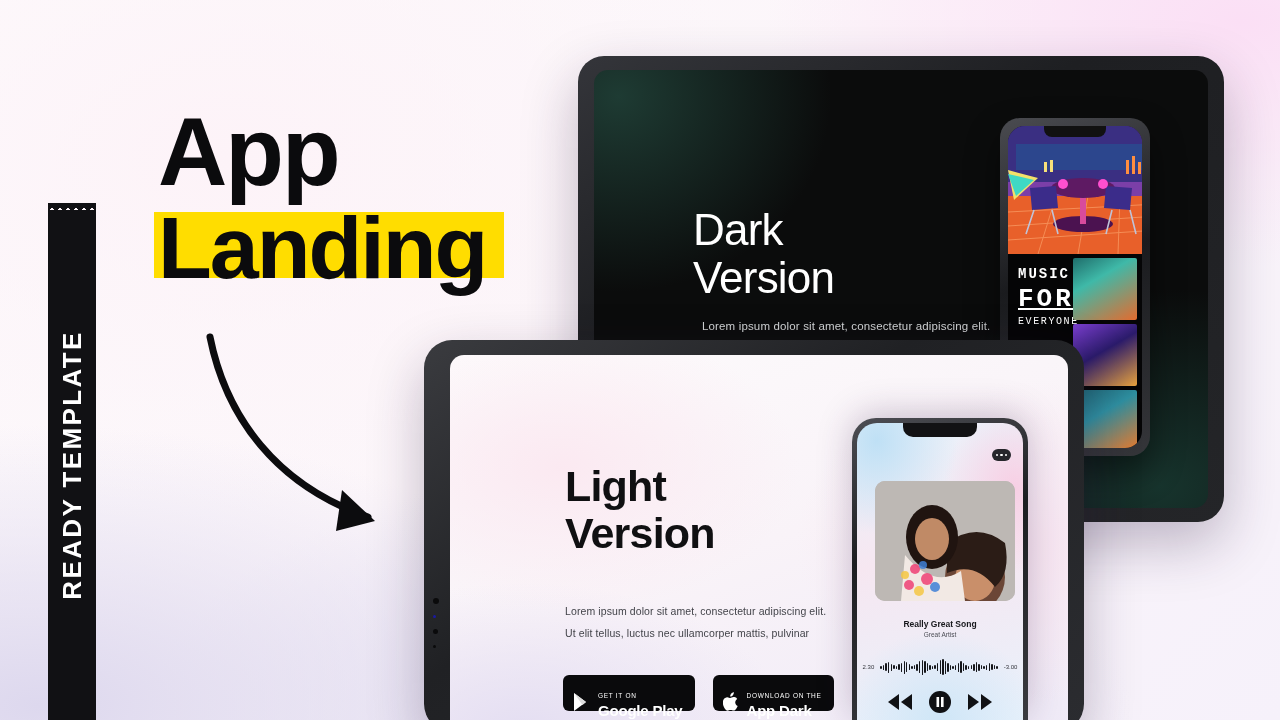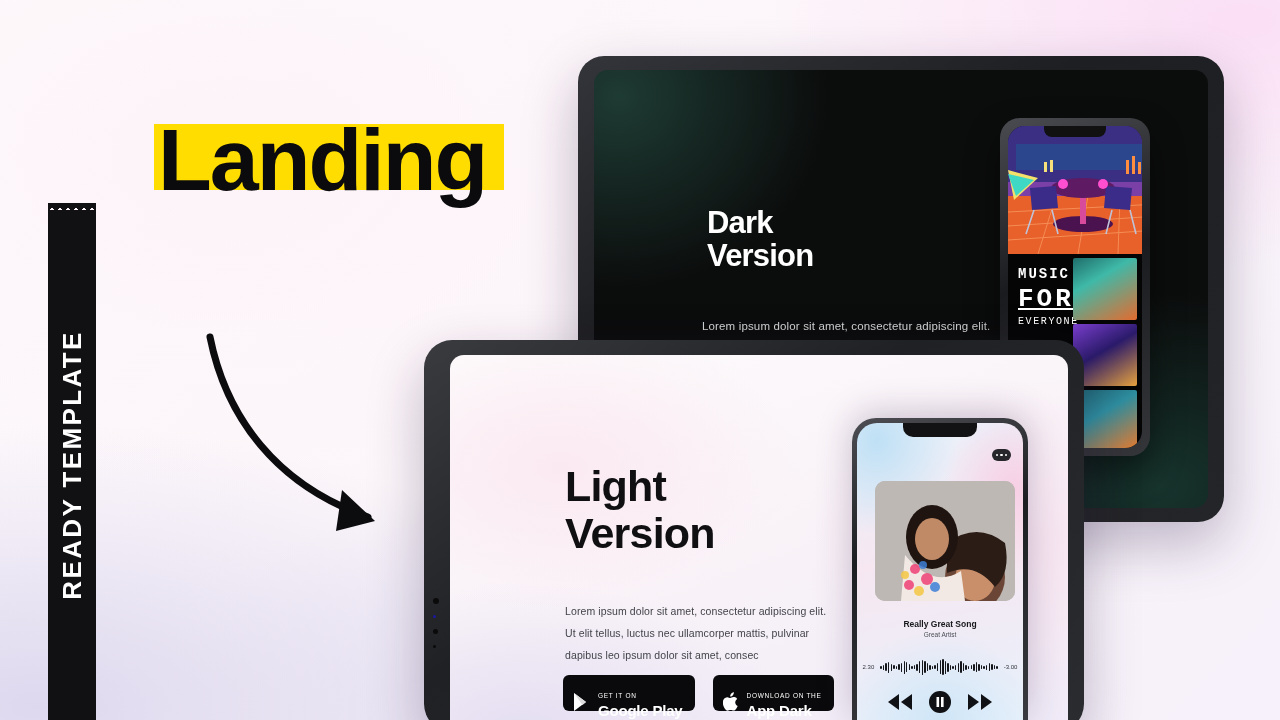--- a/index.html
+++ b/index.html
@@ -84,22 +84,22 @@
       radial-gradient(ellipse 55% 55% at 18% 30%, #fbe9f1 0%, rgba(251,233,241,0) 70%),
       radial-gradient(ellipse 60% 55% at 12% 100%, #e4def2 0%, rgba(228,222,242,0) 72%),
       radial-gradient(ellipse 50% 60% at 92% 50%, #f7e4f0 0%, rgba(247,228,240,0) 72%),
       linear-gradient(160deg,#fdfbfc 0%,#f9f3f8 50%,#efeaf7 100%);
   }
   .cam-dots{ position:absolute; left:9px; top:258px; }
   .cam-dots i{ display:block; border-radius:50%; background:#0a0a0b; margin-bottom:11px; }
 
   
   .dk-title{
-    position:absolute; left:113px; top:136px;
-    font-size:31px; font-weight:bold; line-height:1.08; color:#fff;
+    position:absolute; left:99px; top:136px;
+    font-size:44px; font-weight:normal; line-height:1.08; color:#fff;
     letter-spacing:-.8px;
   }
   .dk-body{
     position:absolute; left:108px; top:245px; width:330px;
     font-size:11.5px; line-height:2.05; color:#cfd2d3; letter-spacing:.15px;
   }
 
   
   .lt-title{
     position:absolute; left:115px; top:108px;
@@ -185,20 +185,21 @@
 </style>
 </head>
 <body>
 
 <div class="ribbon">
   <div class="ribbon-teeth"></div>
   <div class="ribbon-text">READY TEMPLATE</div>
 </div>
 
 <div class="headline">
+  <div class="hl-app">App</div>
   <div class="hl-landing-wrap">
     <span class="hl-hi"></span>
     <span class="hl-landing">Landing</span>
   </div>
 </div>
 
 <svg class="arrow" width="210" height="215" viewBox="0 0 210 215">
   <path d="M20 12 C 36 92, 86 160, 178 192" stroke="#0c0c0e" stroke-width="7" fill="none" stroke-linecap="round"></path>
   <path d="M152 165 L185 196 L146 206 Z" fill="#0c0c0e"></path>
 </svg>
@@ -276,21 +277,20 @@
     <i style="width:3px;height:3px"></i>
   </div>
   <div class="screen-light">
     <div class="lt-title">
       <div>Light</div>
       <div>Version</div>
     </div>
     <div class="lt-body">
       <div>Lorem ipsum dolor sit amet, consectetur adipiscing elit.</div>
       <div>Ut elit tellus, luctus nec ullamcorper mattis, pulvinar</div>
-      <div>dapibus leo ipsum dolor sit amet, consec</div>
     </div>
 
     <div class="badges">
       <div class="badge">
         <svg width="18" height="20" viewBox="0 0 18 20">
           <path d="M1 1 L13 10 L1 19 Z" fill="#fff"></path>
           <path d="M1 1 L13 10 L9.5 13 Z" fill="#ddd"></path>
         </svg>
         <span>
           <span class="b-top">GET IT ON</span><br>

